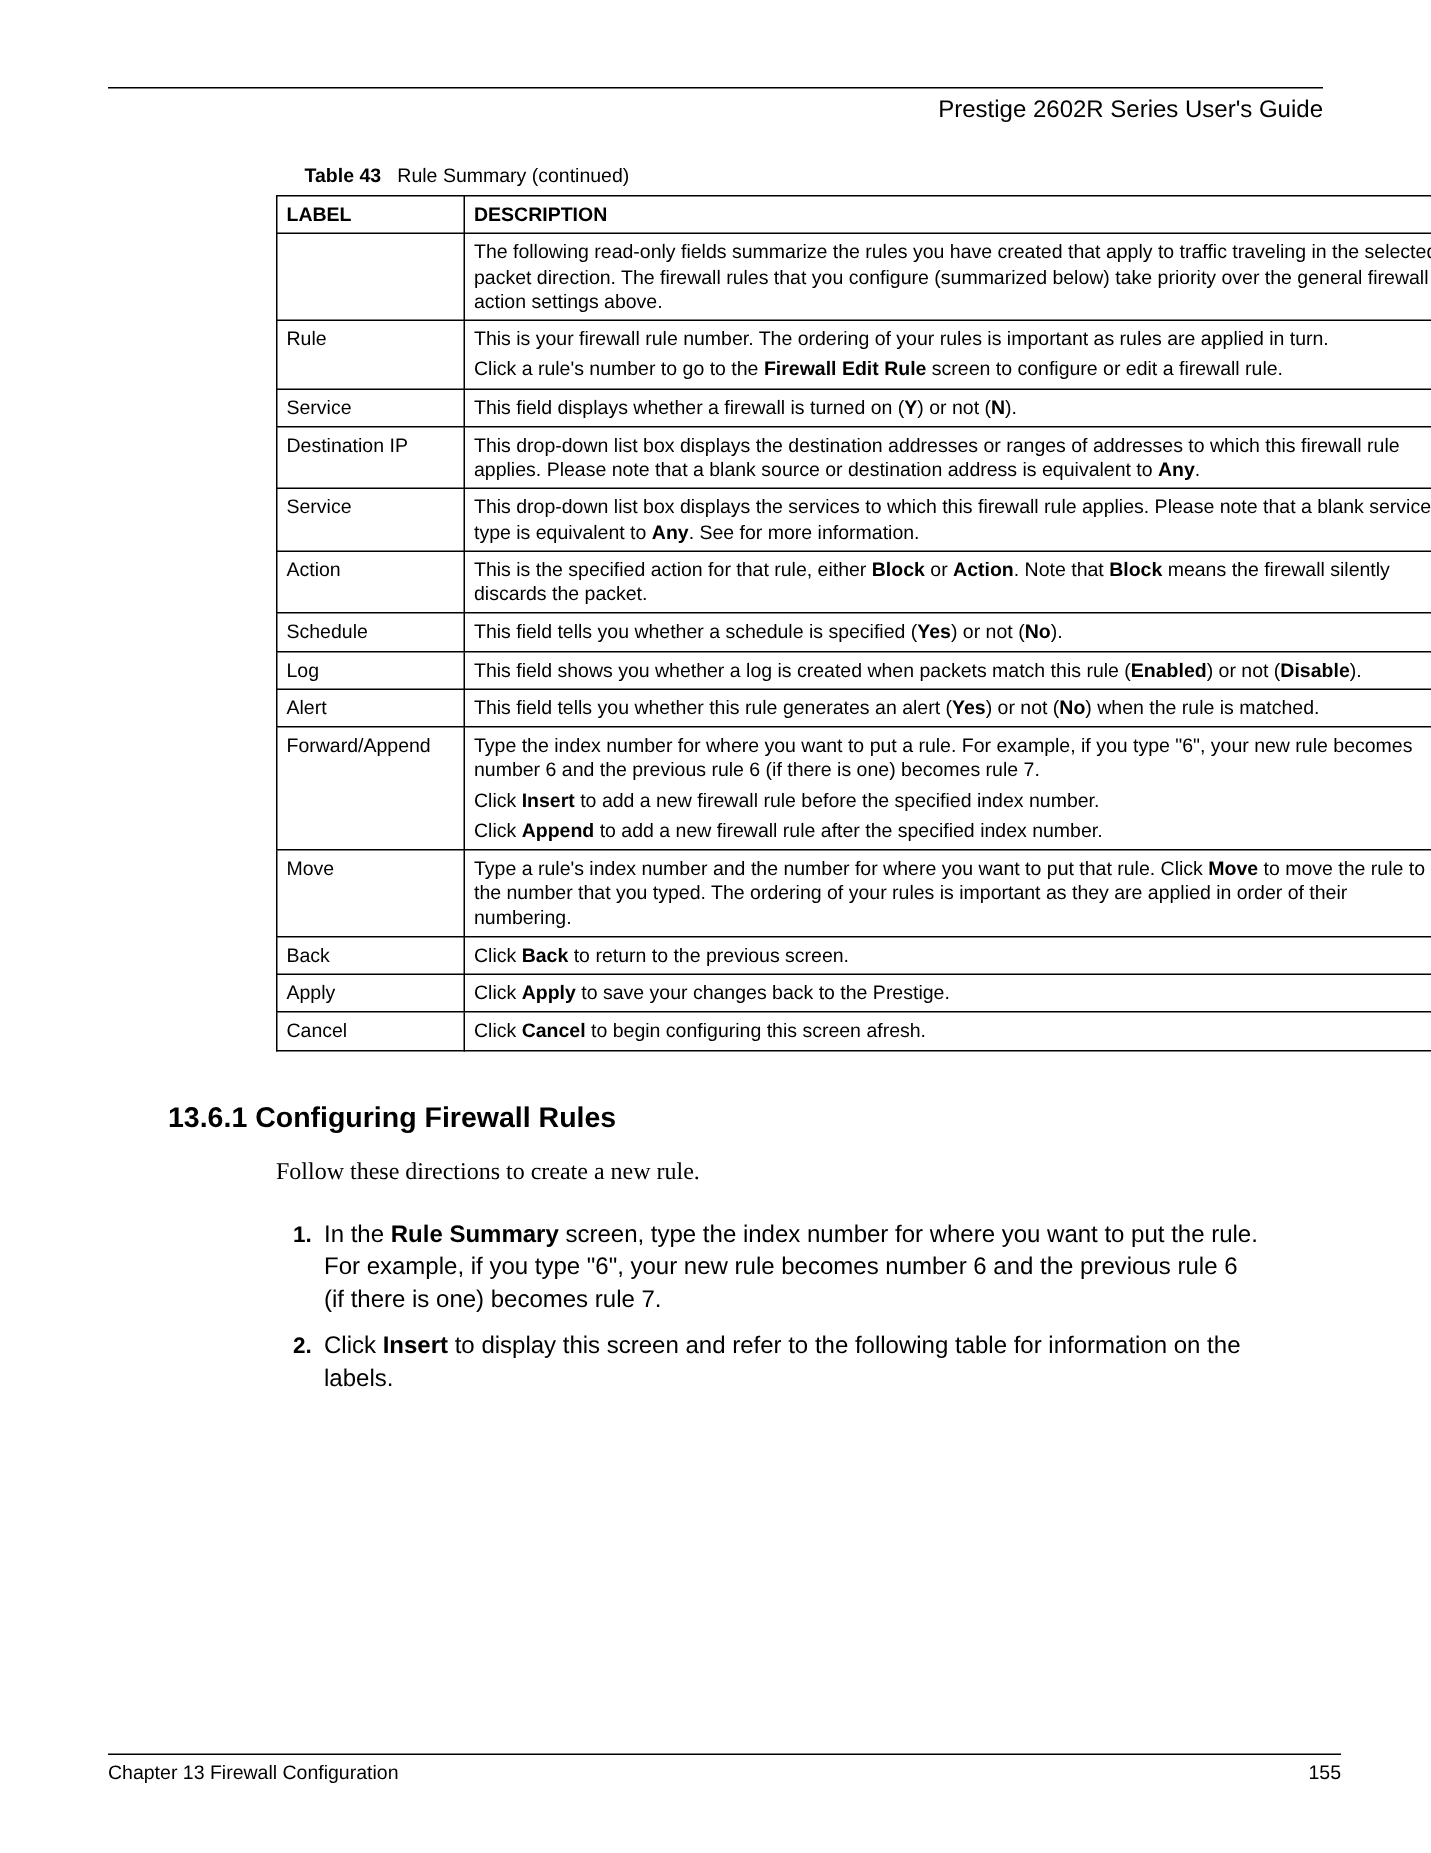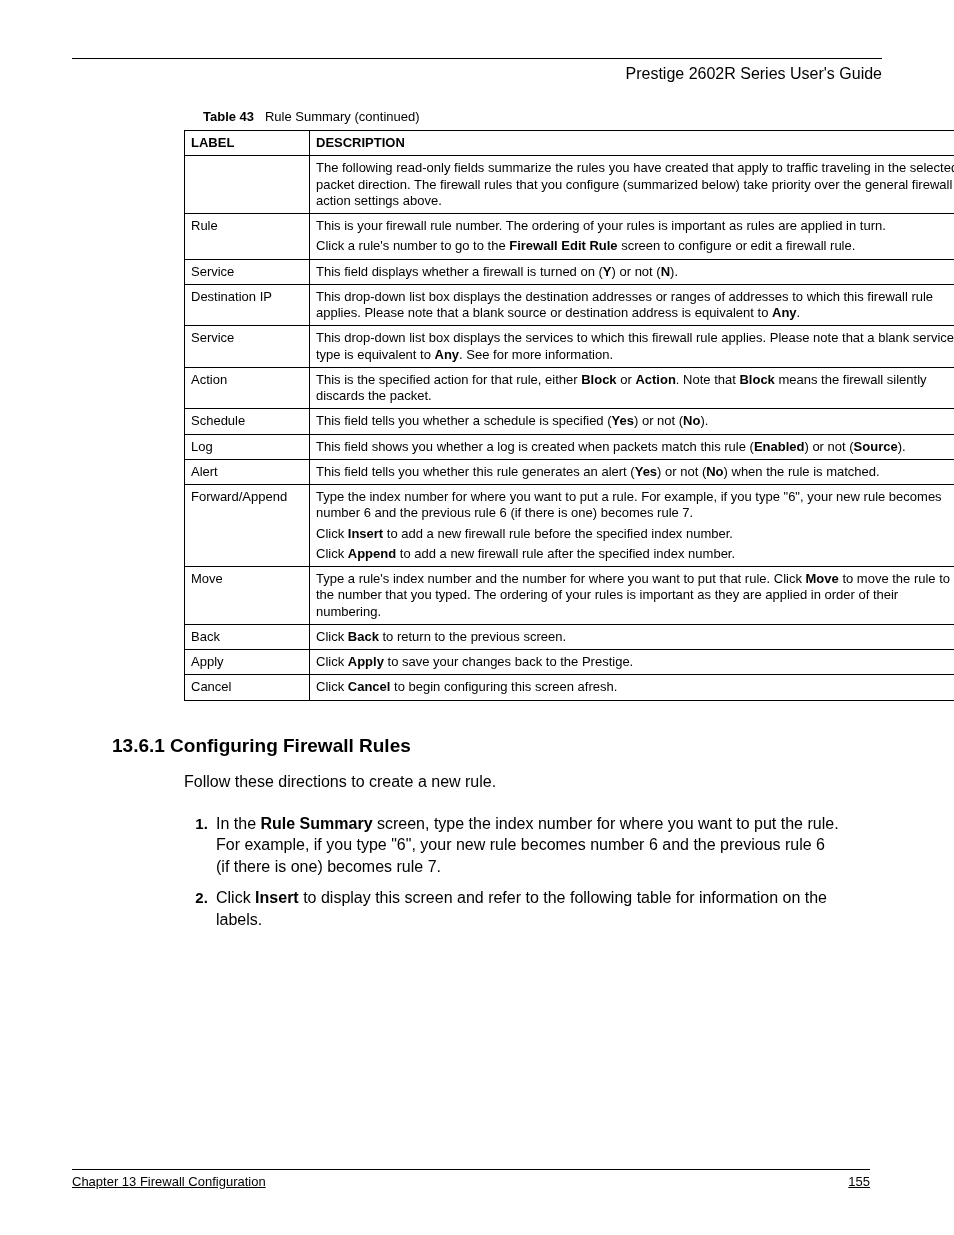--- a/index.html
+++ b/index.html
@@ -54,21 +54,21 @@
     background: #fff;
   }
   table.rule-summary col.col-label { width: 125px; }
   .desc-para { margin: 0 0 4px 0; }
   .desc-para:last-child { margin-bottom: 0; }
   h2.section-heading {
     font-size: 19px;
     margin: 34px 0 16px 40px;
   }
   .intro {
-    font-family: Liberation Sans, sans-serif;
+    font-family: Liberation Serif, serif;
     font-size: 16px;
     margin-left: 112px;
     margin-bottom: 22px;
   }
   ol.steps {
     font-family: Liberation Sans, sans-serif;
     font-size: 16px;
     margin: 0 40px 0 112px;
     padding-left: 28px;
     line-height: 1.35;
@@ -79,22 +79,21 @@
   }
   ol.steps li::marker {
     font-family: Arial, Helvetica, sans-serif;
     font-weight: bold;
     font-size: 15px;
   }
   .footer {
     position: absolute;
     bottom: 46px;
     left: 72px;
-    right: 84px;
-    text-decoration: underline;
+    right: 60px;
   }
   .hr-bottom {
     border: none;
     border-top: 1px solid #000;
     margin: 0 0 4px 0;
   }
   .footer-row {
     display: flex;
     justify-content: space-between;
     font-size: 13px;
@@ -163,21 +162,21 @@
         </tr>
         <tr>
           <td>Schedule</td>
           <td>
             <div class="desc-para">This field tells you whether a schedule is specified (<strong>Yes</strong>) or not (<strong>No</strong>).</div>
           </td>
         </tr>
         <tr>
           <td>Log</td>
           <td>
-            <div class="desc-para">This field shows you whether a log is created when packets match this rule (<strong>Enabled</strong>) or not (<strong>Source</strong>).</div>
+            <div class="desc-para">This field shows you whether a log is created when packets match this rule (<strong>Enabled</strong>) or not (<strong>Disable</strong>).</div>
           </td>
         </tr>
         <tr>
           <td>Alert</td>
           <td>
             <div class="desc-para">This field tells you whether this rule generates an alert (<strong>Yes</strong>) or not (<strong>No</strong>) when the rule is matched.</div>
           </td>
         </tr>
         <tr>
           <td>Forward/Append</td>

